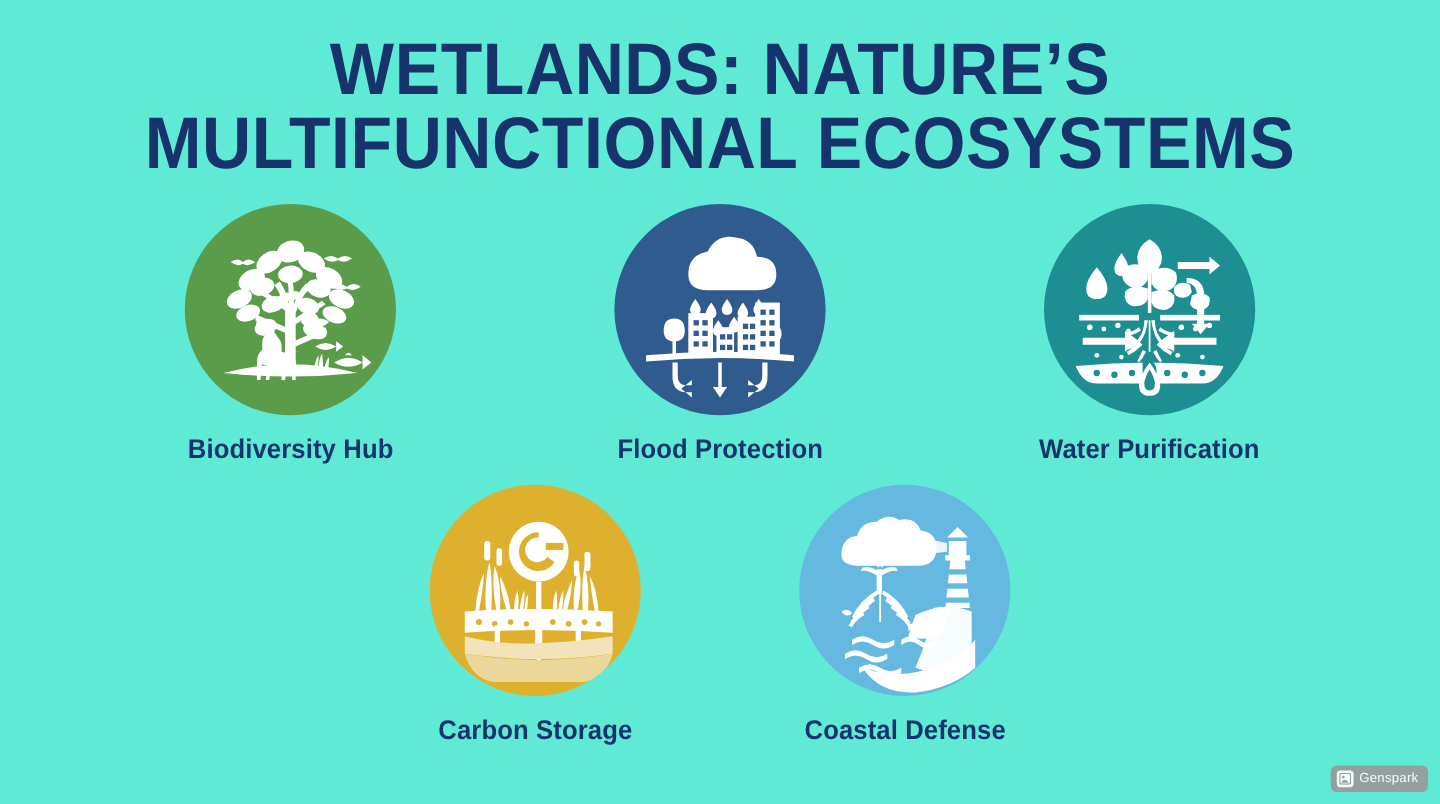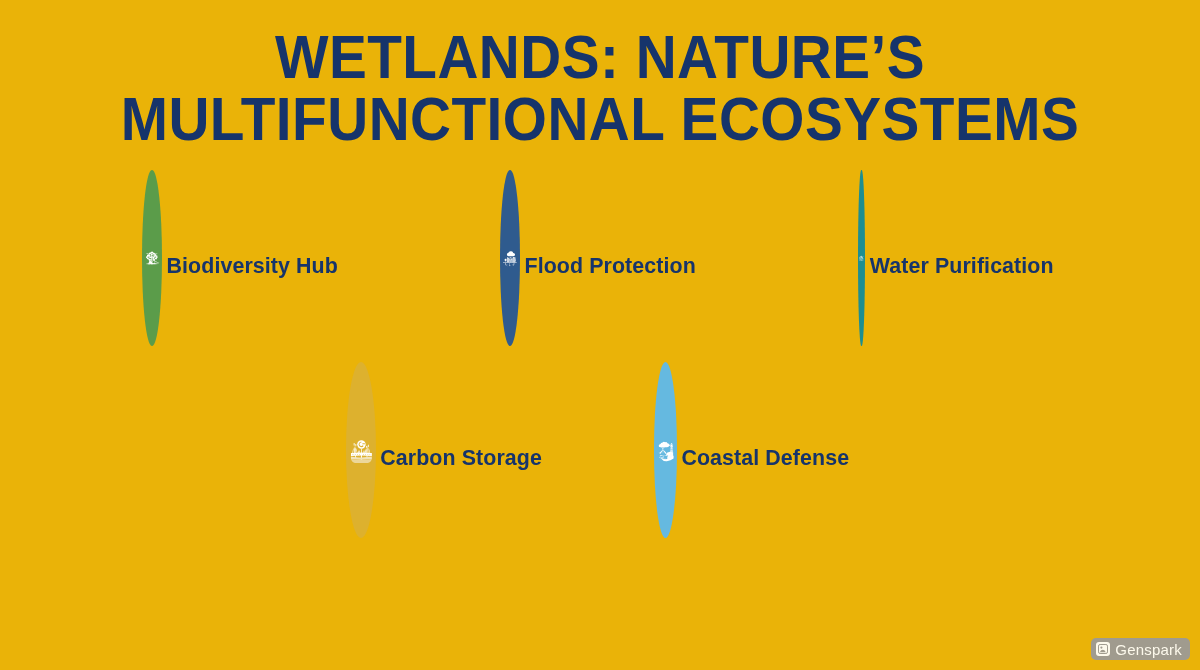--- a/index.html
+++ b/index.html
@@ -13,21 +13,21 @@
   body {
     background: #fdfdfc;
     font-family: "Liberation Sans", sans-serif;
     position: relative;
   }
 
   .poster {
     width: 1200px;
     height: 670px;
     position: relative;
-    background: #eab308;
+    background: #5eead4;
     display: flex;
     flex-direction: column;
     align-items: center;
   }
 
   
   .title-block {
     width: 100%;
     text-align: center;
     padding-top: 26px;
@@ -51,21 +51,21 @@
     display: flex;
     justify-content: center;
     width: 100%;
   }
   .row-top { margin-top: 20px; gap: 158px; }
   .row-bottom { margin-top: 16px; gap: 108px; }
 
   .card {
     width: 200px;
     display: flex;
-    flex-direction: row;
+    flex-direction: column;
     align-items: center;
   }
 
   .circle {
     width: 176px;
     height: 176px;
     border-radius: 50%;
     display: flex;
     align-items: center;
     justify-content: center;
@@ -103,21 +103,21 @@
     height: 14px;
     border-radius: 3px;
     background: #ffffff;
     display: flex;
     align-items: center;
     justify-content: center;
   }
   .watermark .wm-text {
     color: #ffffff;
     font-family: "Liberation Sans", sans-serif;
-    font-size: 15px;
+    font-size: 11px;
     letter-spacing: 0.2px;
   }
 </style>
 </head>
 <body>
 
 <div class="poster">
 
   <div class="title-block">
     <span class="title-line l1">WETLANDS: NATURE’S</span>

